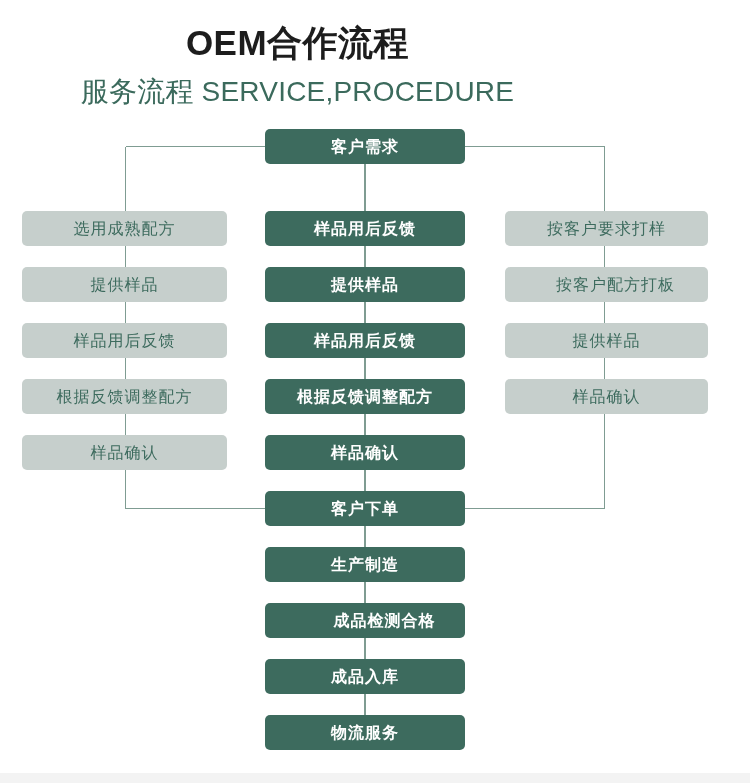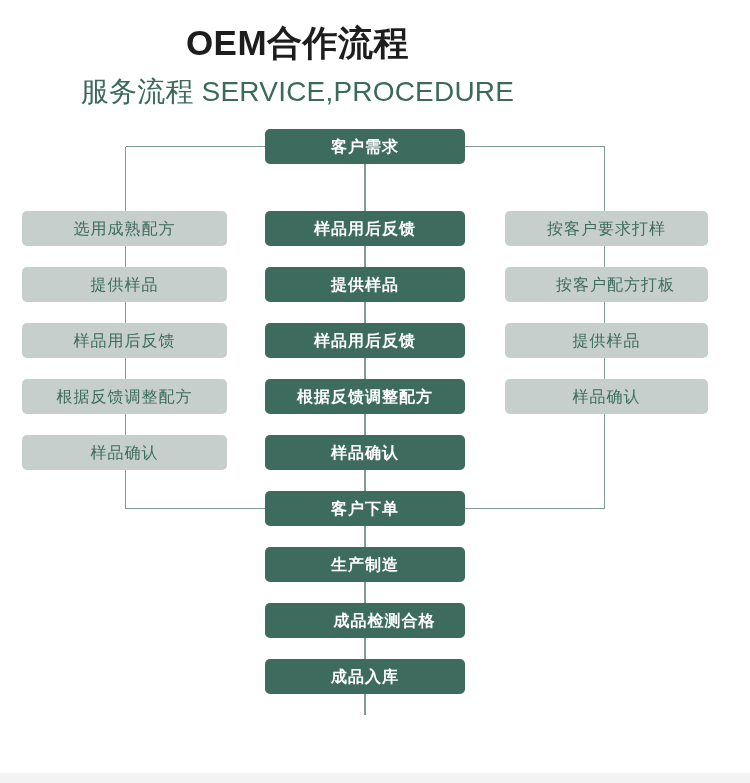--- a/index.html
+++ b/index.html
@@ -162,16 +162,17 @@
   <div class="node light col-right" style="top:211px;">按客户要求打样</div>
   <div class="node light col-right" style="top:267px;padding-left:18px;">按客户配方打板</div>
   <div class="node light col-right" style="top:323px;">提供样品</div>
   <div class="node light col-right" style="top:379px;">样品确认</div>
 
   <div class="node dark col-mid" style="top:491px;">客户下单</div>
 
   <div class="node dark col-mid" style="top:547px;">生产制造</div>
   <div class="node dark col-mid" style="top:603px;padding-left:39px;">成品检测合格</div>
   <div class="node dark col-mid" style="top:659px;">成品入库</div>
+  <div class="node dark col-mid" style="top:715px;">物流服务</div>
 
   <div class="bottom-strip"></div>
 
 </div>
 
 </body></html>

